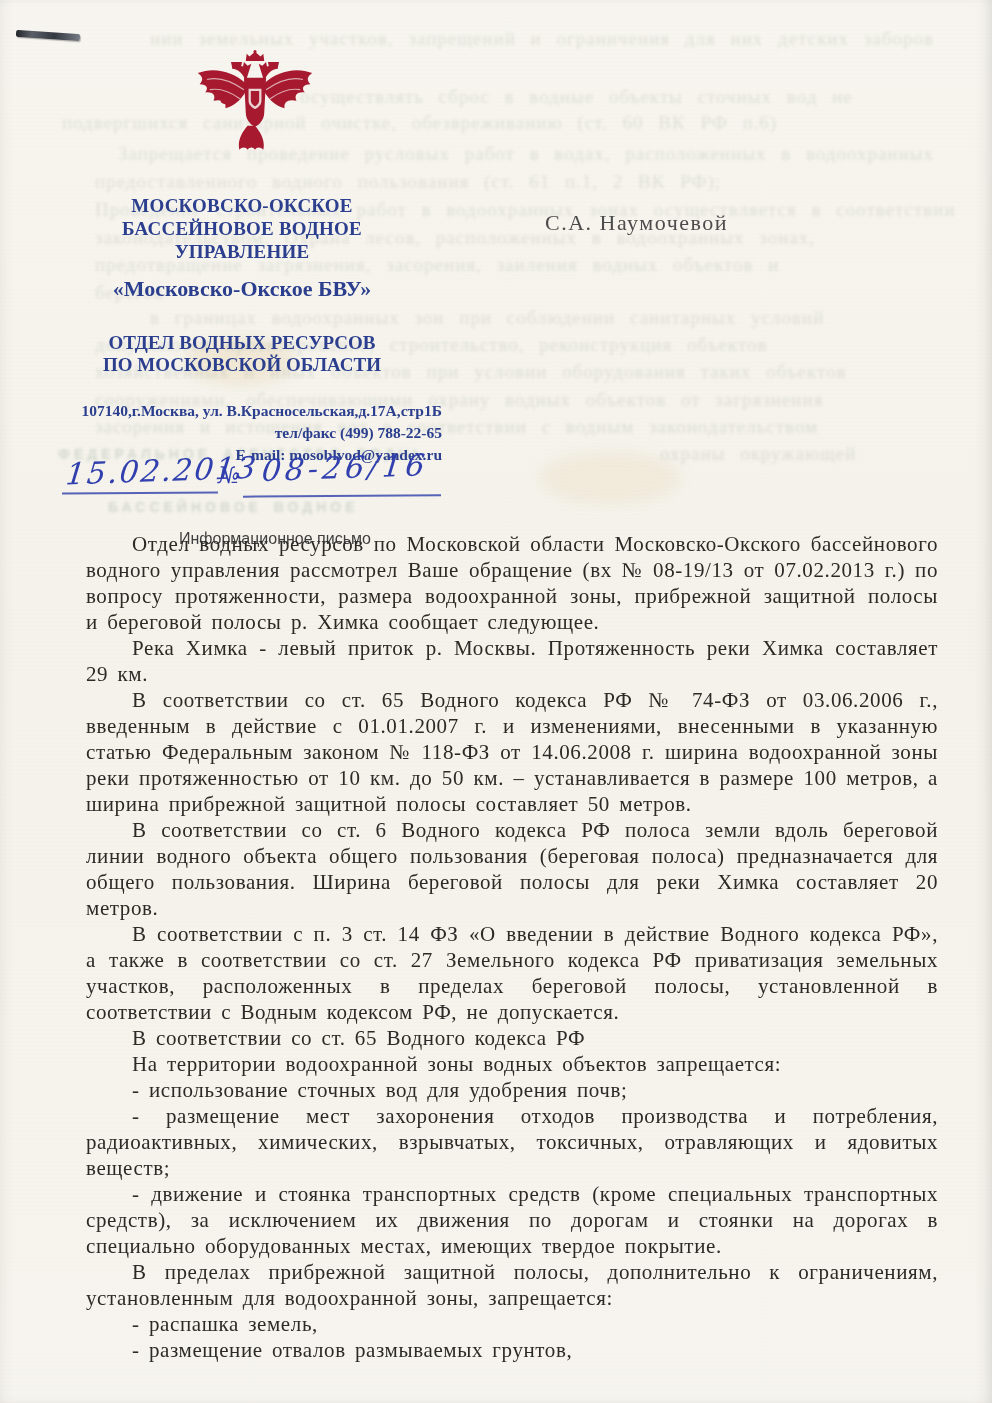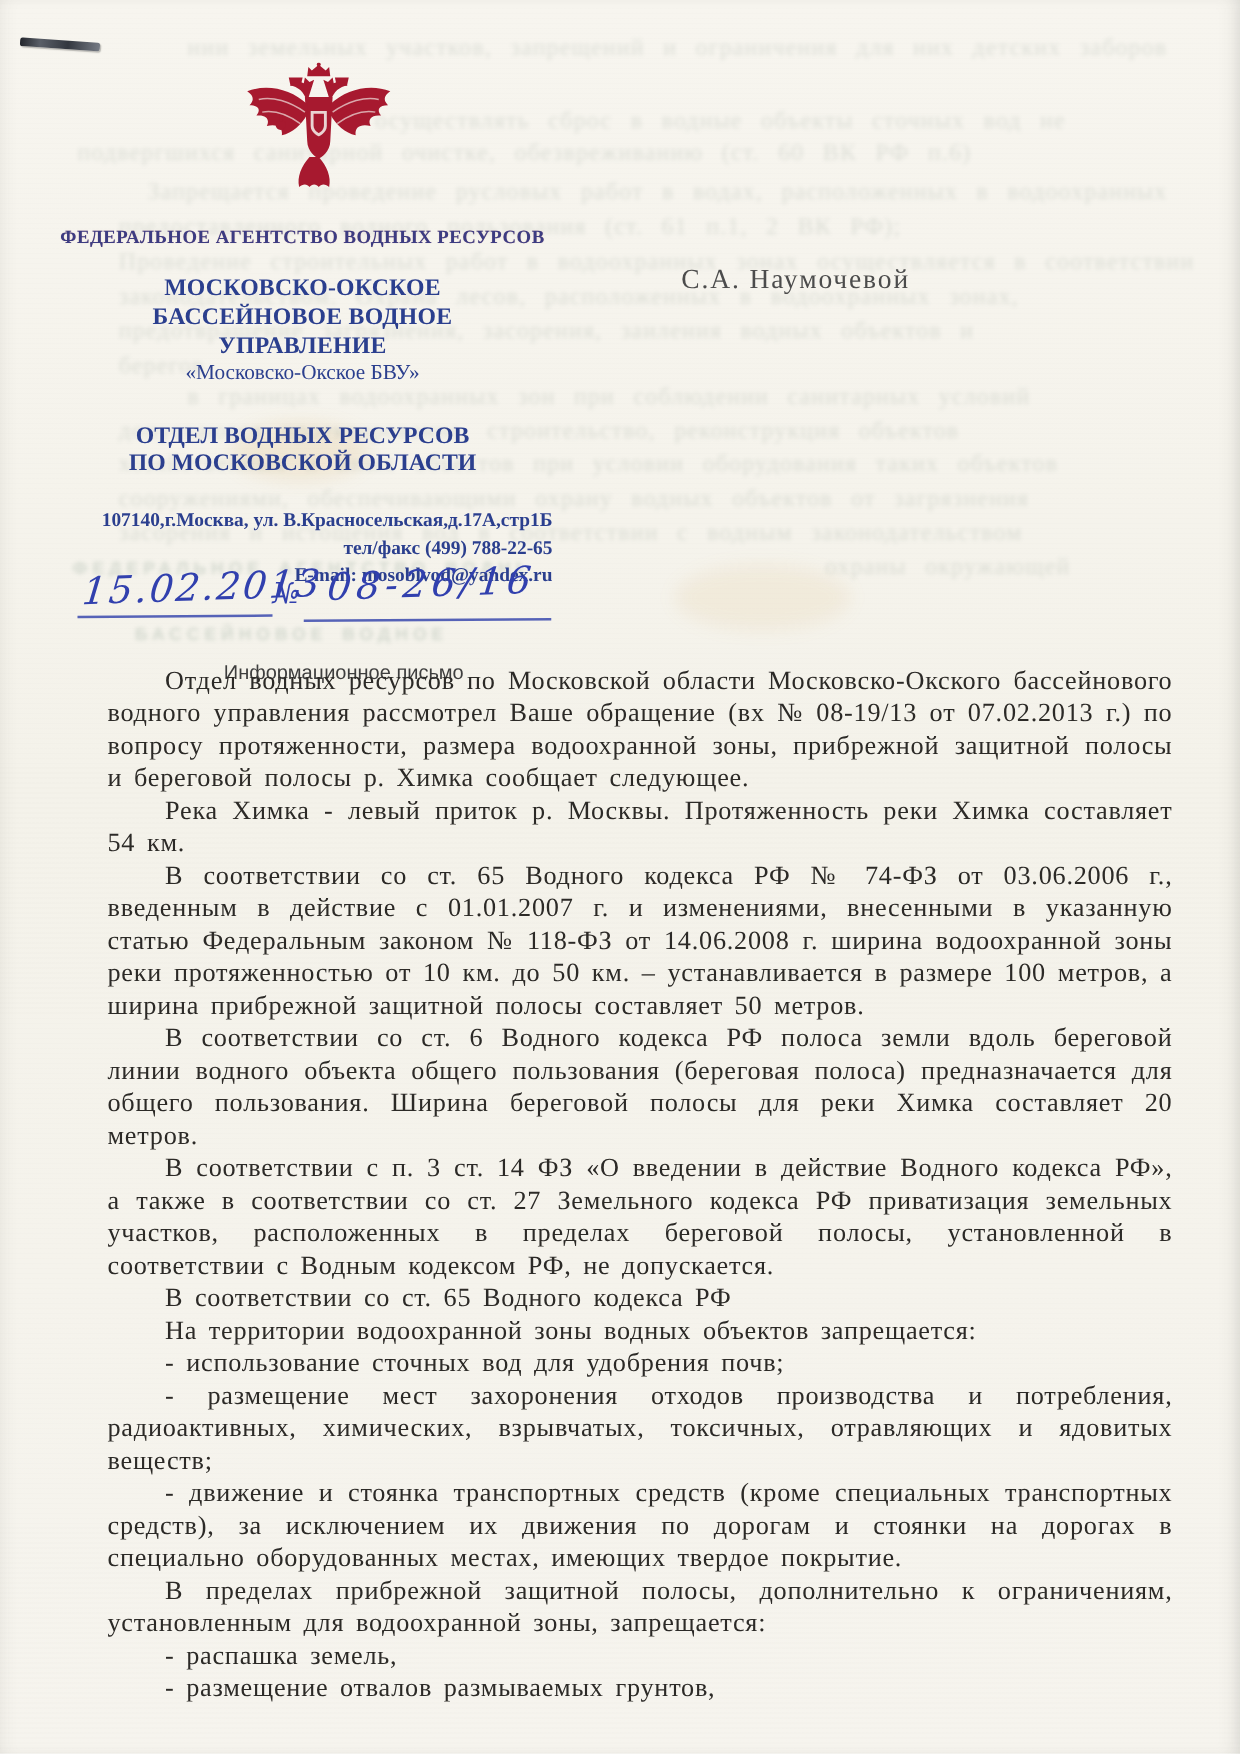--- a/index.html
+++ b/index.html
@@ -43,21 +43,21 @@
   .bl14{left:660px;top:443px;width:280px;}
   .bl15{left:58px;top:446px;width:360px;}
   .bl16{left:108px;top:499px;width:280px;}
 
   
   .letterhead{position:absolute;left:42px;top:50px;width:400px;text-align:center;z-index:2;}
   .emblem-wrap{width:132px;margin:0 auto;transform:translateX(13px);}
   .agency{font-weight:bold;font-size:15px;line-height:18px;color:#3c3c82;letter-spacing:.4px;margin-top:6px;
           text-shadow:0 0 .6px rgba(150,30,50,.35);}
   .org{margin-top:20px;font-weight:bold;font-size:19px;line-height:23px;color:#2b3f8e;letter-spacing:.2px;}
-  .org-short{margin-top:0;font-weight:normal;font-size:17px;color:#2b3f8e;}
+  .org-short{margin-top:13px;font-weight:bold;font-size:22px;color:#2b3f8e;}
   .dept{margin-top:30px;font-weight:bold;font-size:19px;line-height:22px;color:#2b3f8e;}
   .addr{margin-top:24px;font-weight:bold;font-size:15.5px;line-height:22px;color:#2b3f8e;text-align:right;}
 
   
   .addressee{position:absolute;left:545px;top:210px;font-size:22px;color:#4c4c4c;
              letter-spacing:1.5px;z-index:2;}
 
   
   .hw{position:absolute;font-family:"DejaVu Serif",serif;font-style:italic;color:#3140ae;z-index:2;}
   .ref-date{left:66px;top:453px;font-size:30px;letter-spacing:2px;transform:rotate(-2deg) skewX(-8deg);}
@@ -120,21 +120,20 @@
           <rect x="86" y="44" width="28" height="3.4" transform="rotate(-33 86 44)"></rect>
           <circle cx="37" cy="54" r="4.4"></circle>
           <rect x="35.6" y="46" width="2.8" height="5"></rect>
         </g>
         <path d="M63 42 h14 v13 c0 6 -7 9 -7 9 c0 0 -7 -3 -7 -9 z" fill="#f6f4ee" opacity=".85"></path>
         <path d="M65.5 44.5 h9 v10 c0 4.5 -4.5 6.5 -4.5 6.5 c0 0 -4.5 -2 -4.5 -6.5 z" fill="#a7192f"></path>
         <path d="M18 32 c12 -3 27 2 40 11 M21 43 c11 -2 22 2 33 10" stroke="#f6f4ee" stroke-width="1.3" fill="none" opacity=".65"></path>
         <path d="M122 32 c-12 -3 -27 2 -40 11 M119 43 c-11 -2 -22 2 -33 10" stroke="#f6f4ee" stroke-width="1.3" fill="none" opacity=".65"></path>
       </svg>
     </div>
-    <div class="agency">ФЕДЕРАЛЬНОЕ АГЕНТСТВО ВОДНЫХ РЕСУРСОВ</div>
     <div class="org">
       <div>МОСКОВСКО-ОКСКОЕ</div>
       <div>БАССЕЙНОВОЕ ВОДНОЕ</div>
       <div>УПРАВЛЕНИЕ</div>
     </div>
     <div class="org-short">«Московско-Окское БВУ»</div>
     <div class="dept">
       <div>ОТДЕЛ ВОДНЫХ РЕСУРСОВ</div>
       <div>ПО МОСКОВСКОЙ ОБЛАСТИ</div>
     </div>
@@ -150,21 +149,21 @@
   <div class="hw ref-date">15.02.2013</div>
   <div class="hw ref-no">№</div>
   <div class="hw ref-num">08-26/16</div>
   <div class="ref-u ref-u1"></div>
   <div class="ref-u ref-u2"></div>
 
   <div class="doc-type">Информационное письмо</div>
 
   <div class="body-text">
     <p>Отдел водных ресурсов по Московской области Московско-Окского бассейнового водного управления рассмотрел Ваше обращение (вх № 08-19/13 от 07.02.2013 г.) по вопросу протяженности, размера водоохранной зоны, прибрежной защитной полосы и береговой полосы р. Химка сообщает следующее.</p>
-    <p>Река Химка - левый приток р. Москвы. Протяженность реки Химка составляет 54 км.</p>
+    <p>Река Химка - левый приток р. Москвы. Протяженность реки Химка составляет 29 км.</p>
     <p>В соответствии со ст. 65 Водного кодекса РФ № 74-ФЗ от  03.06.2006 г., введенным в действие с 01.01.2007 г. и изменениями, внесенными в указанную статью Федеральным законом № 118-ФЗ от 14.06.2008 г. ширина водоохранной зоны реки протяженностью от 10 км. до 50 км. – устанавливается в размере 100 метров, а ширина прибрежной защитной полосы составляет 50 метров.</p>
     <p>В соответствии со ст. 6 Водного кодекса РФ полоса земли вдоль береговой линии водного объекта общего пользования (береговая полоса) предназначается для общего пользования. Ширина береговой полосы для реки Химка составляет 20 метров.</p>
     <p>В соответствии с п. 3 ст. 14 ФЗ «О введении в действие Водного кодекса РФ», а также в соответствии со ст. 27 Земельного кодекса РФ приватизация земельных участков, расположенных в пределах береговой полосы, установленной в соответствии с Водным кодексом РФ, не допускается.</p>
     <p>В соответствии со ст. 65  Водного кодекса РФ</p>
     <p>На территории водоохранной зоны водных объектов  запрещается:</p>
     <p>- использование сточных вод для удобрения почв;</p>
     <p>- размещение мест захоронения отходов производства и потребления, радиоактивных, химических, взрывчатых, токсичных, отравляющих и ядовитых веществ;</p>
     <p>- движение и стоянка транспортных средств (кроме специальных транспортных средств), за исключением их движения по дорогам и стоянки на дорогах в специально оборудованных местах, имеющих твердое покрытие.</p>
     <p>В пределах прибрежной защитной полосы, дополнительно к ограничениям, установленным для водоохранной зоны, запрещается:</p>
     <p>- распашка земель,</p>

